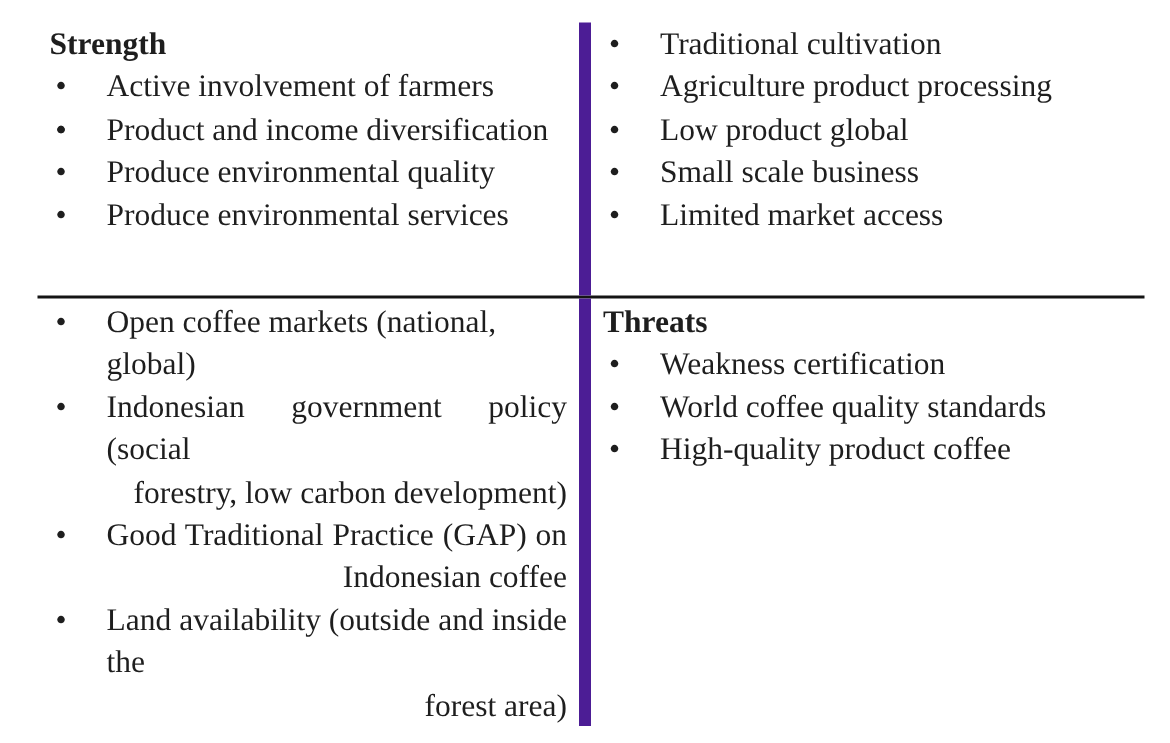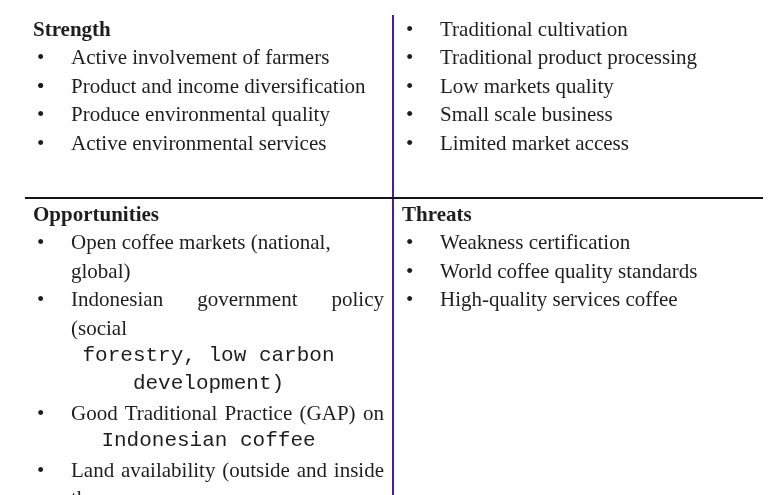--- a/index.html
+++ b/index.html
@@ -16,42 +16,42 @@
     position: absolute;
     left: 25px; top: 15px;
     width: 738px;
   }
   .row { display: flex; }
   .row.bottom { border-top: 2px solid #141414; }
   .cell {
     width: 369px;
     padding: 0 8px;
   }
-  .cell.left { border-right: 2px solid #4c1d95; }
+  .cell.left { border-right: 8px solid #4c1d95; }
   .row.top .cell { height: 182px; }
   .row.bottom .cell { min-height: 284px; padding-top: 1px; }
   .q-title {
     font-weight: bold;
     font-size: 21px;
     line-height: 28.4px;
   }
   .line { line-height: 28.4px; }
   .line.first {
     position: relative;
     padding-left: 38px;
   }
   .bullet {
     position: absolute;
     left: 4px; top: 0;
   }
   .line.first.just {
     text-align: justify;
     text-align-last: justify;
   }
-  .line.cont { text-align: center; font-family: Liberation Mono, monospace; }
+  .line.cont { text-align: right; }
 </style>
 </head>
 <body>
 
 <div class="swot">
 
   <div class="row top">
 
     <section class="cell left">
       <h3 class="q-title">Strength</h3>
@@ -61,48 +61,47 @@
       <div class="item">
         <div class="line first"><span class="bullet">•</span></div>
       </div>
       <div class="item">
         <div class="line first"><span class="bullet">•</span><span>Product and income diversification</span></div>
       </div>
       <div class="item">
         <div class="line first"><span class="bullet">•</span><span>Produce environmental quality</span></div>
       </div>
       <div class="item">
-        <div class="line first"><span class="bullet">•</span><span>Active environmental services</span></div>
+        <div class="line first"><span class="bullet">•</span><span>Produce environmental services</span></div>
       </div>
     </section>
 
     <section class="cell right">
       <div class="item">
         <div class="line first"><span class="bullet">•</span><span>Traditional cultivation</span></div>
       </div>
       <div class="item">
-        <div class="line first"><span class="bullet">•</span><span>Traditional product processing</span></div>
+        <div class="line first"><span class="bullet">•</span><span>Agriculture product processing</span></div>
       </div>
       <div class="item">
-        <div class="line first"><span class="bullet">•</span><span>Low markets quality</span></div>
+        <div class="line first"><span class="bullet">•</span><span>Low product global</span></div>
       </div>
       <div class="item">
         <div class="line first"><span class="bullet">•</span><span>Small scale business</span></div>
       </div>
       <div class="item">
         <div class="line first"><span class="bullet">•</span><span>Limited market access</span></div>
       </div>
     </section>
 
   </div>
 
   <div class="row bottom">
 
     <section class="cell left">
-      <h3 class="q-title">Opportunities</h3>
       <div class="item">
         <div class="line first"><span class="bullet">•</span><span>Open coffee markets (national, global)</span></div>
       </div>
       <div class="item">
         <div class="line first just"><span class="bullet">•</span><span>Indonesian government policy (social</span></div>
         <div class="line cont">forestry, low carbon development)</div>
       </div>
       <div class="item">
         <div class="line first just"><span class="bullet">•</span><span>Good Traditional Practice (GAP) on</span></div>
         <div class="line cont">Indonesian coffee</div>
@@ -116,19 +115,19 @@
 
     <section class="cell right">
       <h3 class="q-title">Threats</h3>
       <div class="item">
         <div class="line first"><span class="bullet">•</span><span>Weakness certification</span></div>
       </div>
       <div class="item">
         <div class="line first"><span class="bullet">•</span><span>World coffee quality standards</span></div>
       </div>
       <div class="item">
-        <div class="line first"><span class="bullet">•</span><span>High-quality services coffee</span></div>
+        <div class="line first"><span class="bullet">•</span><span>High-quality product coffee</span></div>
       </div>
     </section>
 
   </div>
 
 </div>
 
 </body></html>

